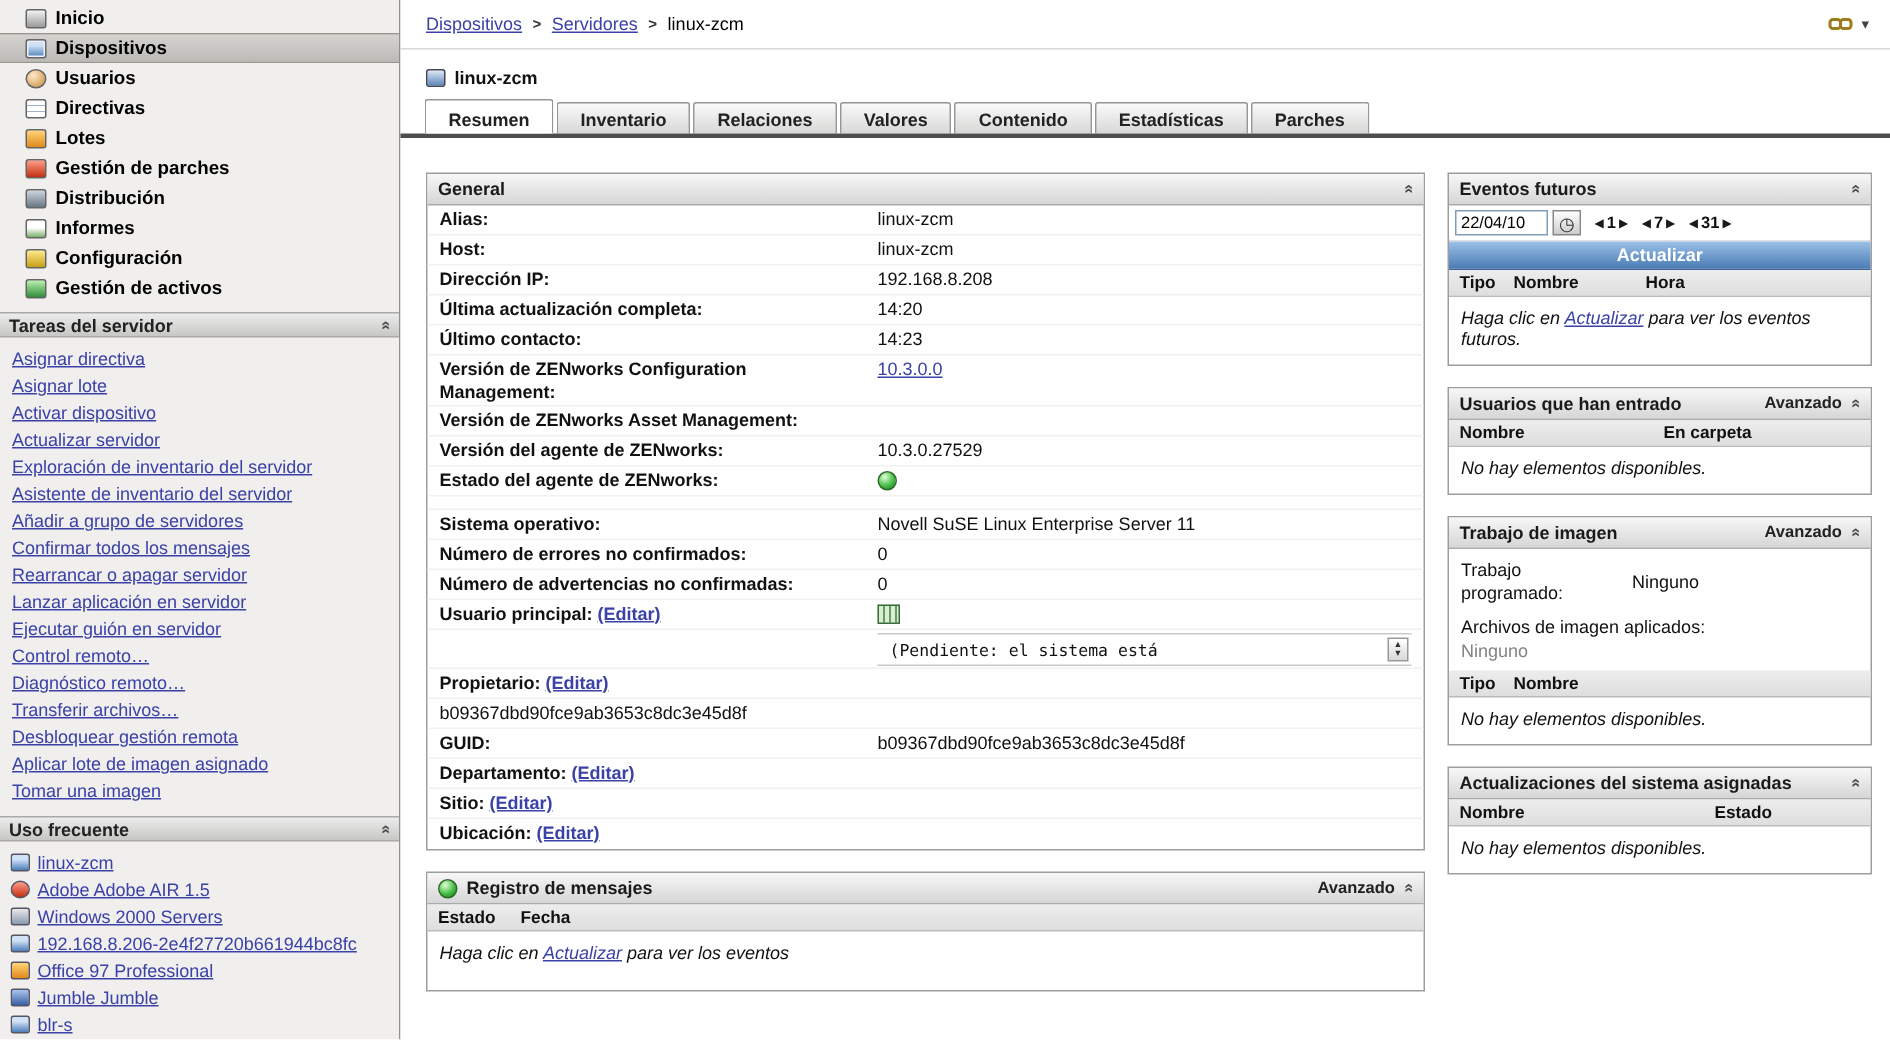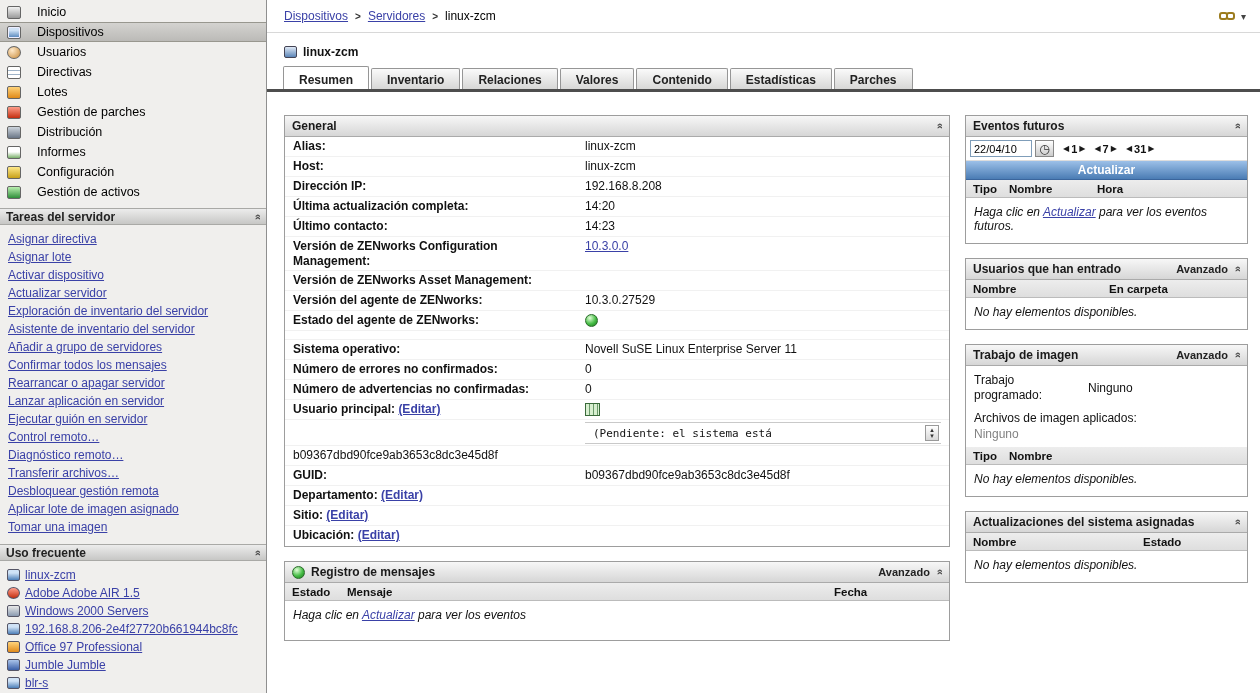--- a/index.html
+++ b/index.html
@@ -4,21 +4,21 @@
 <style>
 *{box-sizing:border-box;margin:0;padding:0}
 html,body{width:1260px;height:693px;overflow:hidden}
 body{font-family:"Liberation Sans","DejaVu Sans",sans-serif;font-size:12px;color:#111;background:#fff}
 a{color:#3a41a7;text-decoration:underline;cursor:pointer}
 .app{display:flex;width:1260px;height:693px}
 
 
 .sidebar{width:267px;min-width:267px;background:#f0efed;border-right:1px solid #8f8f8f;overflow:hidden}
 .nav{padding-top:2px}
-.nav-item{display:flex;align-items:center;gap:16px;height:20px;padding-left:7px;font-weight:normal;font-size:12.5px;color:#000;cursor:pointer;white-space:nowrap}
+.nav-item{display:flex;align-items:center;gap:6px;height:20px;padding-left:17px;font-weight:bold;font-size:12.5px;color:#000;cursor:pointer;white-space:nowrap}
 .nav-item.sel{background:linear-gradient(#d4d3d0,#bbbab7);border-top:1px solid #98978f;border-bottom:1px solid #98978f}
 .sico{width:14px;height:13px;border-radius:2px;border:1px solid #666;flex:0 0 auto}
 .i-home{background:linear-gradient(#f2f2f2,#9a9a9a)}
 .i-dev{background:linear-gradient(#cfe2f6 30%,#4d7fb8);box-shadow:inset 0 0 0 1px #eef}
 .i-user{border-radius:50%;background:radial-gradient(circle at 35% 30%,#ffe9c9,#c78a3a)}
 .i-doc{background:#fff repeating-linear-gradient(to bottom,transparent 0 3px,#9fb3c8 3px 4px)}
 .i-bun{background:linear-gradient(#ffd37a,#e08a1a)}
 .i-patch{background:linear-gradient(#ff9d8a,#c42f10)}
 .i-dist{background:linear-gradient(#cfd6de,#6a7686)}
 .i-rep{background:linear-gradient(#ffffff 45%,#7ab06a)}
@@ -324,20 +324,27 @@
               <div class="pendbox">
                 <span class="mono">(Pendiente: el sistema está</span>
                 <span class="stepper">
                   <span>▴</span>
                   <span>▾</span>
                 </span>
               </div>
             </div>
           </div>
           <div class="grow">
+            <div class="glabel">
+              <span>Propietario:</span>
+              <a class="edit">(Editar)</a>
+            </div>
+            <div class="gvalue"></div>
+          </div>
+          <div class="grow">
             <div class="gvalue">b09367dbd90fce9ab3653c8dc3e45d8f</div>
           </div>
           <div class="grow">
             <div class="glabel">GUID:</div>
             <div class="gvalue">b09367dbd90fce9ab3653c8dc3e45d8f</div>
           </div>
           <div class="grow">
             <div class="glabel">
               <span>Departamento:</span>
               <a class="edit">(Editar)</a>
@@ -363,21 +370,20 @@
         <section class="panel">
           <div class="phdr">
             <span class="orb"></span>
             <span>Registro de mensajes</span>
             <span class="spacer"></span>
             <span class="adv">Avanzado</span>
             <span class="chev">»</span>
           </div>
           <div class="tcols">
             <span class="w-estado">Estado</span>
-            <span style="flex:1">Mensaje</span>
             <span class="w-fecha">Fecha</span>
           </div>
           <div class="note" style="padding-bottom:18px">
             <span>Haga clic en </span><a>Actualizar</a><span> para ver los eventos</span>
           </div>
         </section>
       </div>
 
       <div class="col-right">
 

